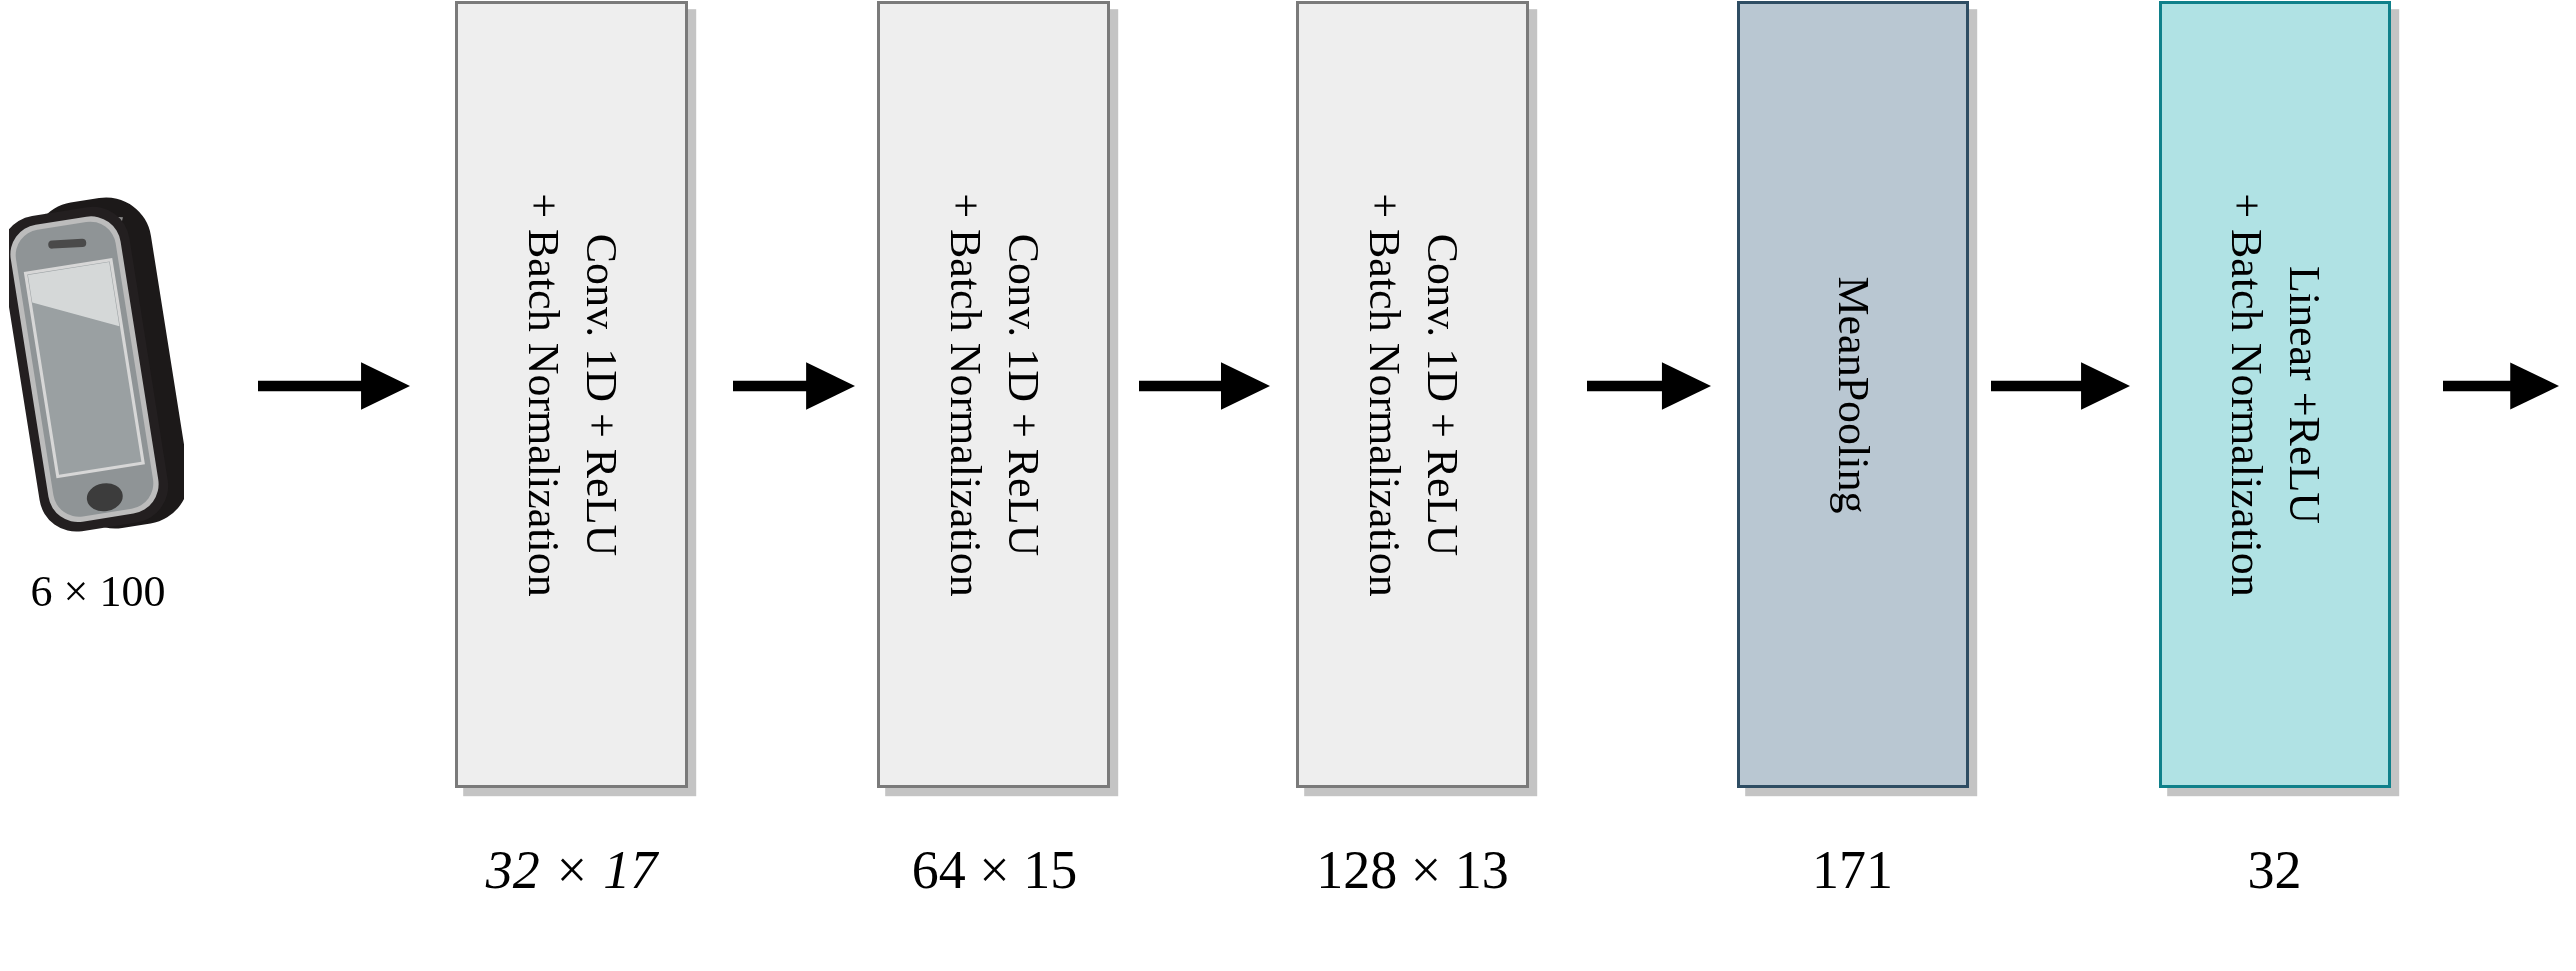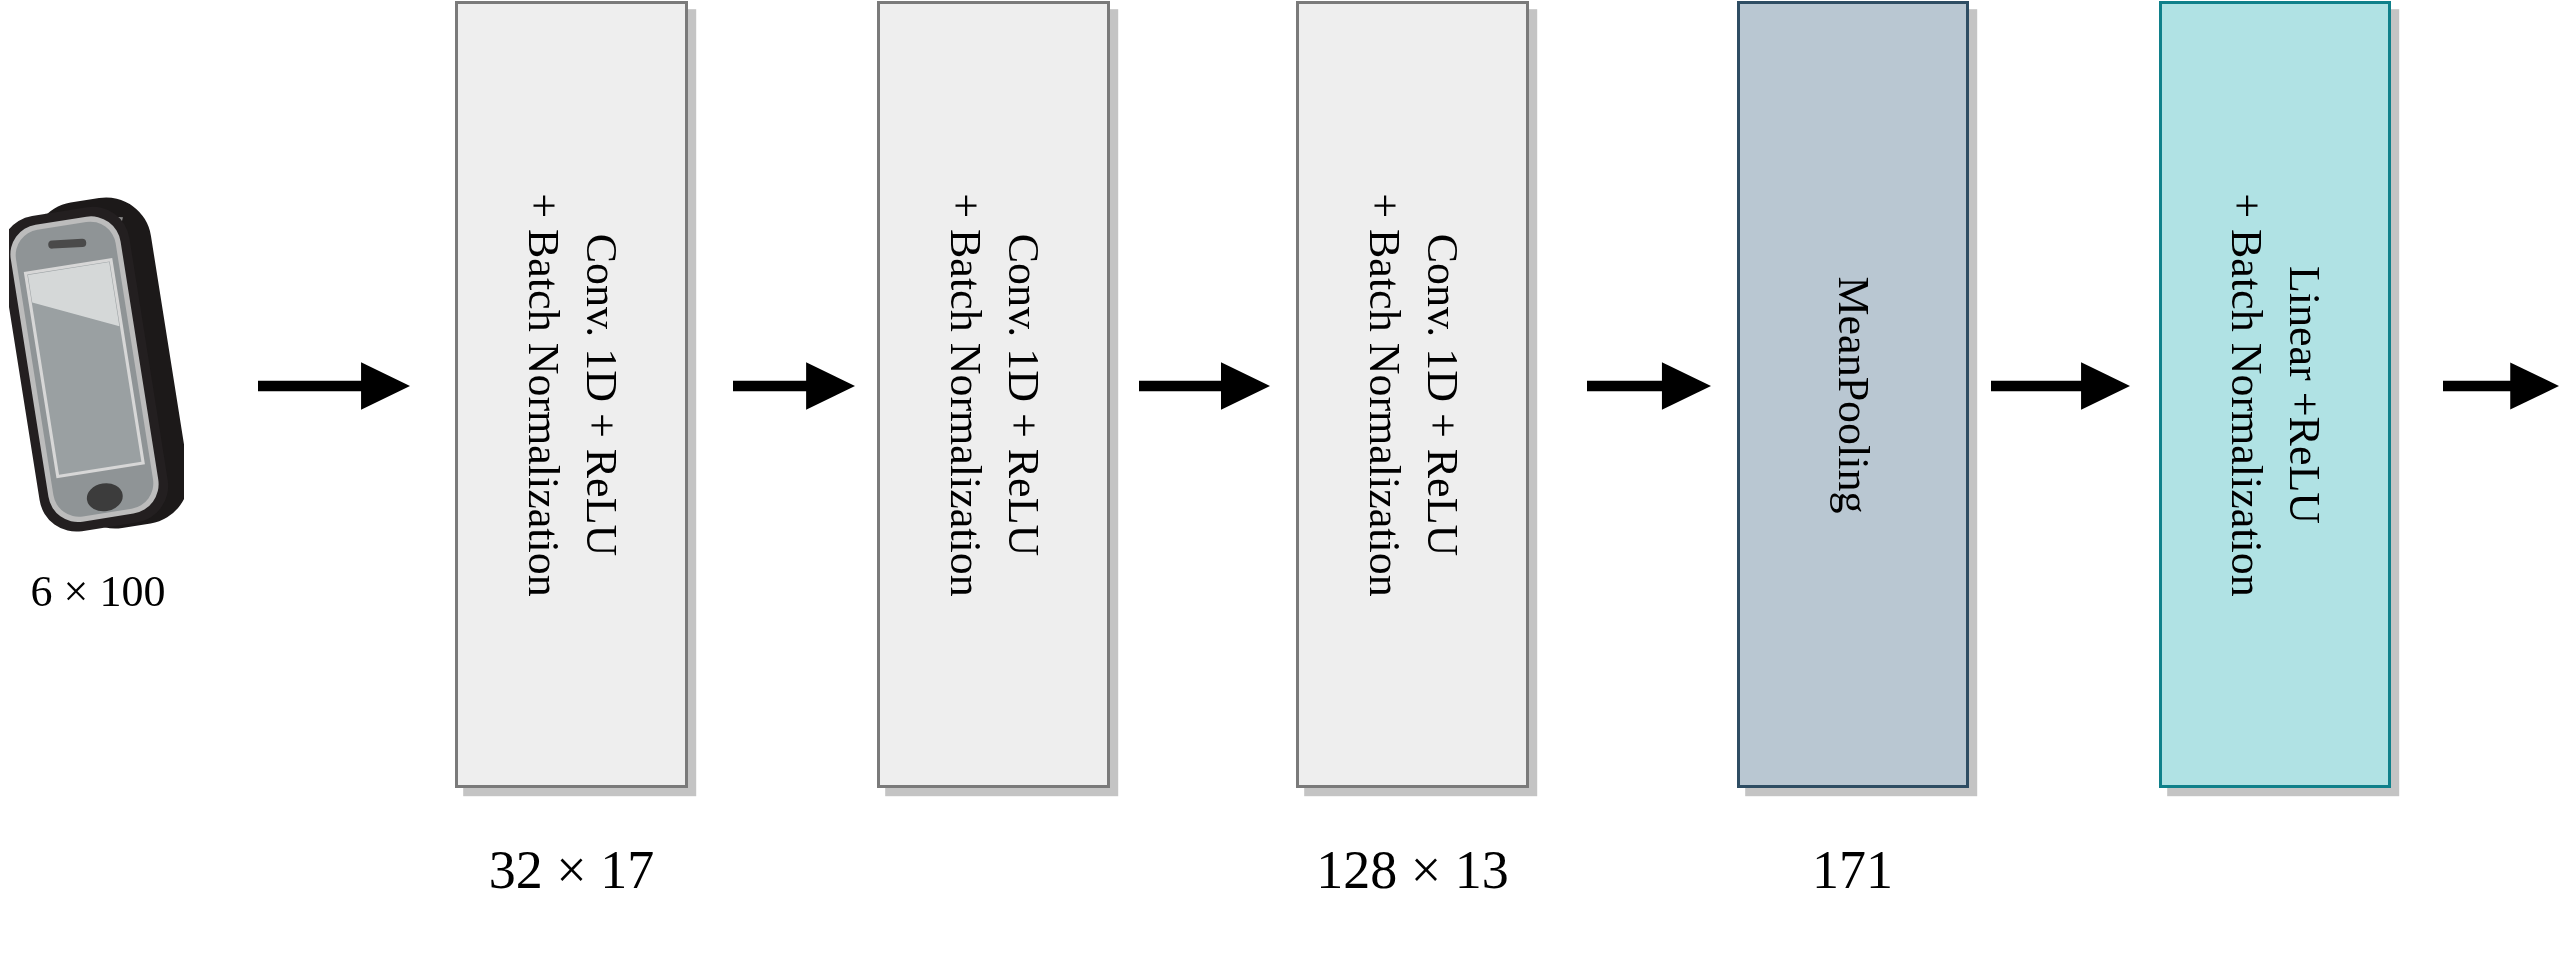--- a/index.html
+++ b/index.html
@@ -66,33 +66,34 @@
     <line x1="0" y1="60" x2="212" y2="60"></line>
       <polygon points="200,14 295,60 200,106"></polygon>
   </svg>
 
   <div class="layer-box conv" style="left:455px;width:233px;">
     <div class="vtext">
       <div>Conv. 1D + ReLU</div>
       <div>+ Batch Normalization</div>
     </div>
   </div>
-  <div class="shape-label" style="left:417px;">32 × 17</div>
+  <div class="shape-label" style="left:417px;font-style:italic;">32 × 17</div>
 
   <svg class="arrow" style="left:733px;width:122px;" viewBox="0 0 237 120">
     <line x1="0" y1="60" x2="154" y2="60"></line>
       <polygon points="142,14 237,60 142,106"></polygon>
   </svg>
 
   <div class="layer-box conv" style="left:877px;width:233px;">
     <div class="vtext">
       <div>Conv. 1D + ReLU</div>
       <div>+ Batch Normalization</div>
     </div>
   </div>
+  <div class="shape-label" style="left:840px;">64 × 15</div>
 
   <svg class="arrow" style="left:1139px;width:131px;" viewBox="0 0 254 120">
     <line x1="0" y1="60" x2="171" y2="60"></line>
       <polygon points="159,14 254,60 159,106"></polygon>
   </svg>
 
   <div class="layer-box conv" style="left:1296px;width:233px;">
     <div class="vtext">
       <div>Conv. 1D + ReLU</div>
       <div>+ Batch Normalization</div>
@@ -116,20 +117,21 @@
     <line x1="0" y1="60" x2="187" y2="60"></line>
       <polygon points="175,14 270,60 175,106"></polygon>
   </svg>
 
   <div class="layer-box linear" style="left:2159px;width:232px;">
     <div class="vtext">
       <div>Linear +ReLU</div>
       <div>+ Batch Normalization</div>
     </div>
   </div>
+  <div class="shape-label" style="left:2120px;">32</div>
 
   <svg class="arrow" style="left:2443px;width:116px;" viewBox="0 0 226 120">
     <line x1="0" y1="60" x2="143" y2="60"></line>
       <polygon points="131,14 226,60 131,106"></polygon>
   </svg>
 
   <div class="shape-label" style="left:2560px;">16</div>
 
 </div>
 

